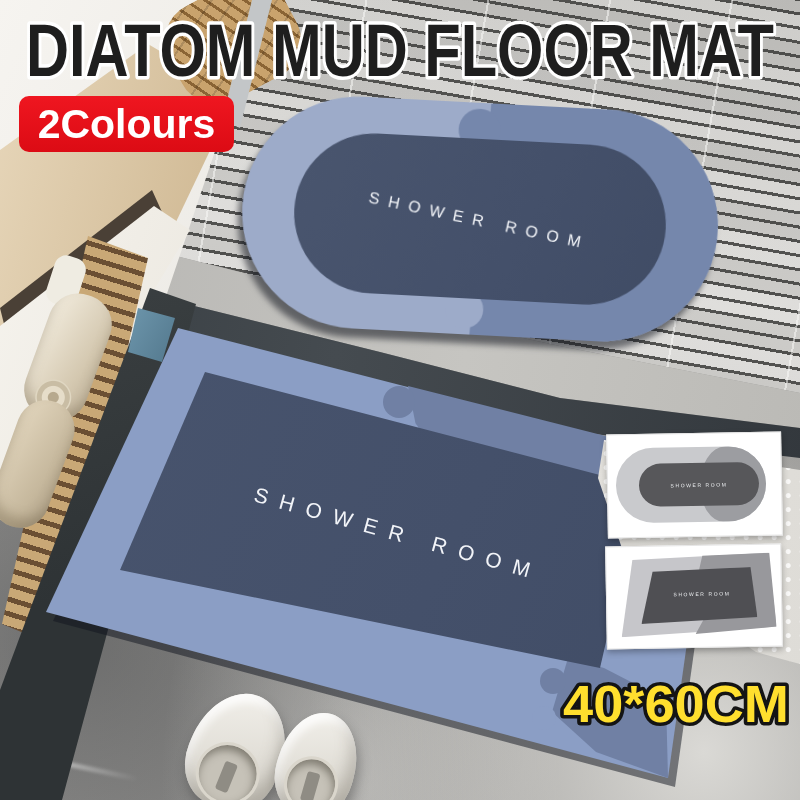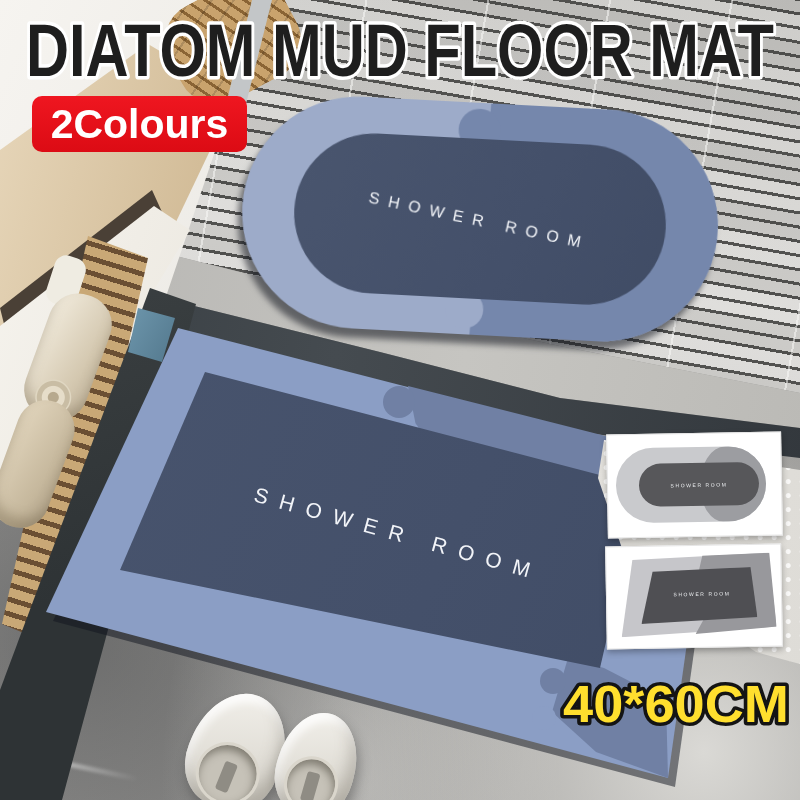--- a/index.html
+++ b/index.html
@@ -148,21 +148,21 @@
     clip-path:polygon(26px 13px,162px 8px,169px 82px,14px 90px);background:#c6c6ca;}
   .trect-dark{position:absolute;left:0;top:0;width:174px;height:101px;
     clip-path:polygon(96px 10px,163px 8px,169px 82px,88px 88px,104px 60px,90px 34px);background:#98989c;}
   .trect-inner{position:absolute;left:0;top:0;width:174px;height:101px;
     clip-path:polygon(46px 25px,144px 22px,150px 72px,34px 77px);
     background:#4f4f53;}
   .trect-label{position:absolute;left:95px;top:48px;transform:translate(-50%,-50%);
     color:#eceef0;font-size:5px;letter-spacing:1.6px;white-space:nowrap;}
   
   .title-svg{left:0;top:0;width:800px;height:100px;}
-  .badge{left:32px;top:96px;width:215px;height:56px;border-radius:10px;
+  .badge{left:19px;top:96px;width:215px;height:56px;border-radius:10px;
     background:linear-gradient(180deg,#ef1620,#dc0b14);
     display:flex;align-items:center;justify-content:center;
     color:#fff;font-weight:bold;font-size:41px;}
   .size-svg{left:540px;top:660px;width:260px;height:80px;}
 </style>
 </head>
 <body>
 
 <div class="stage">
 

